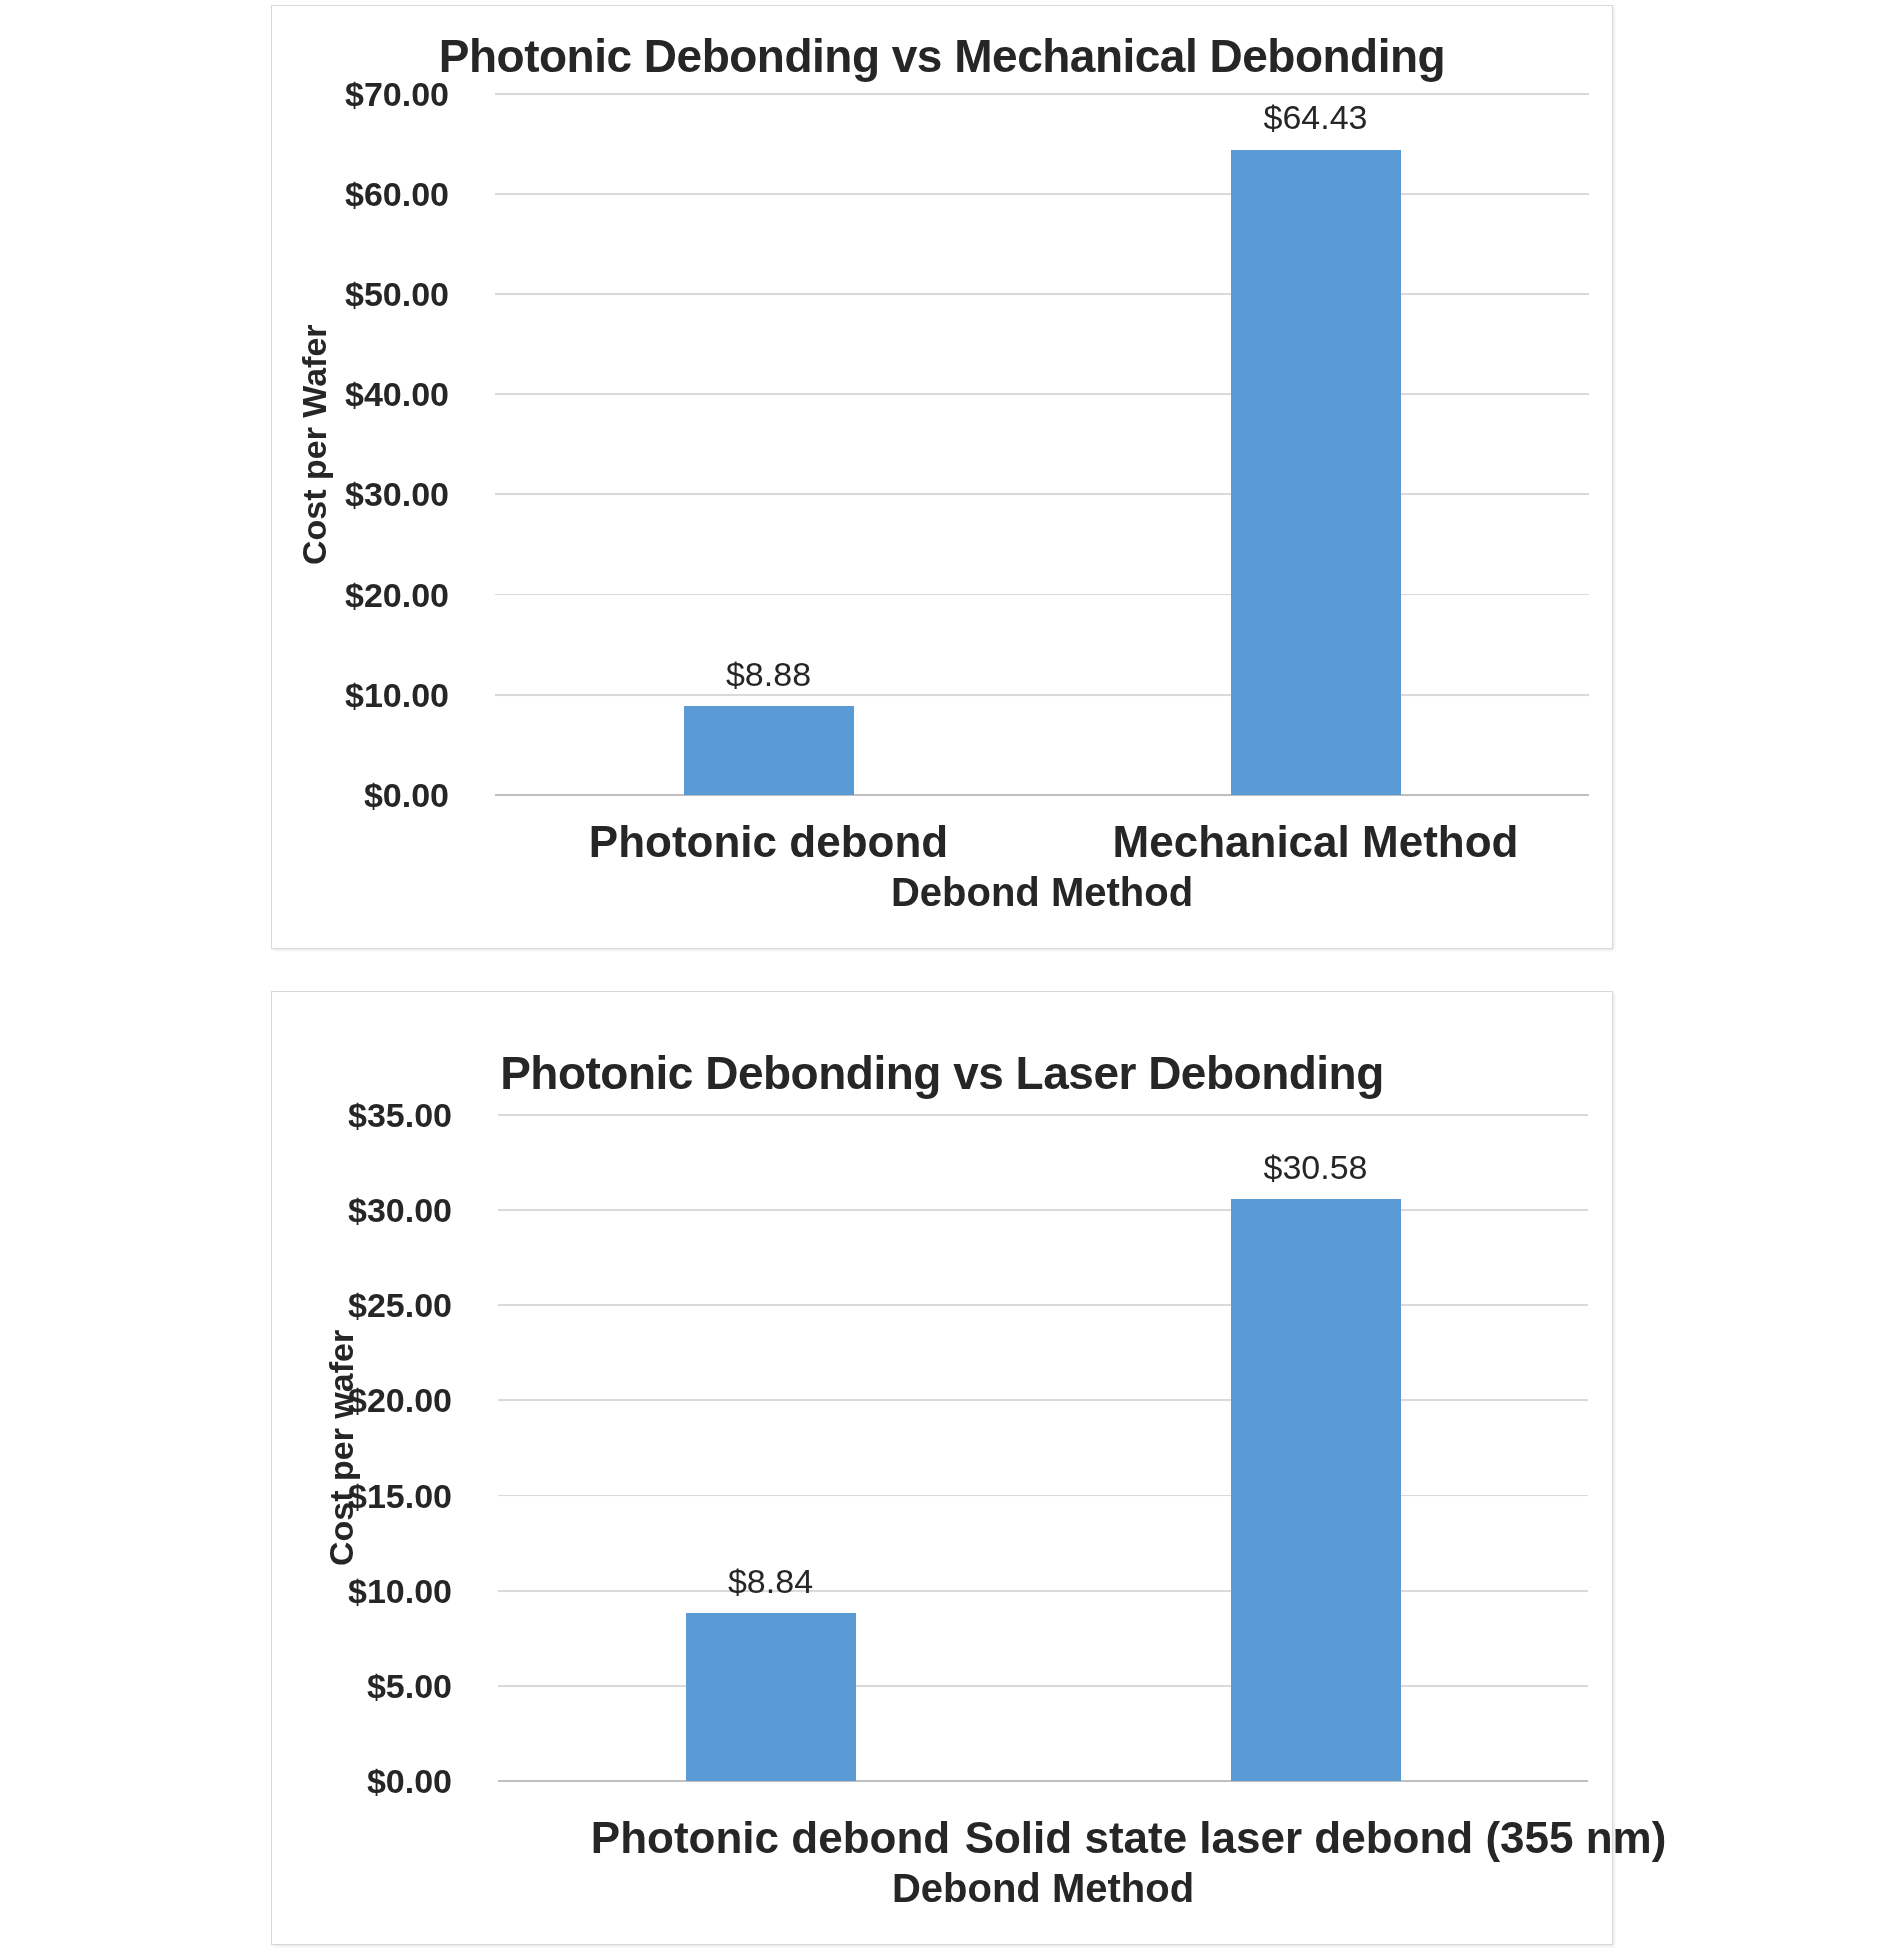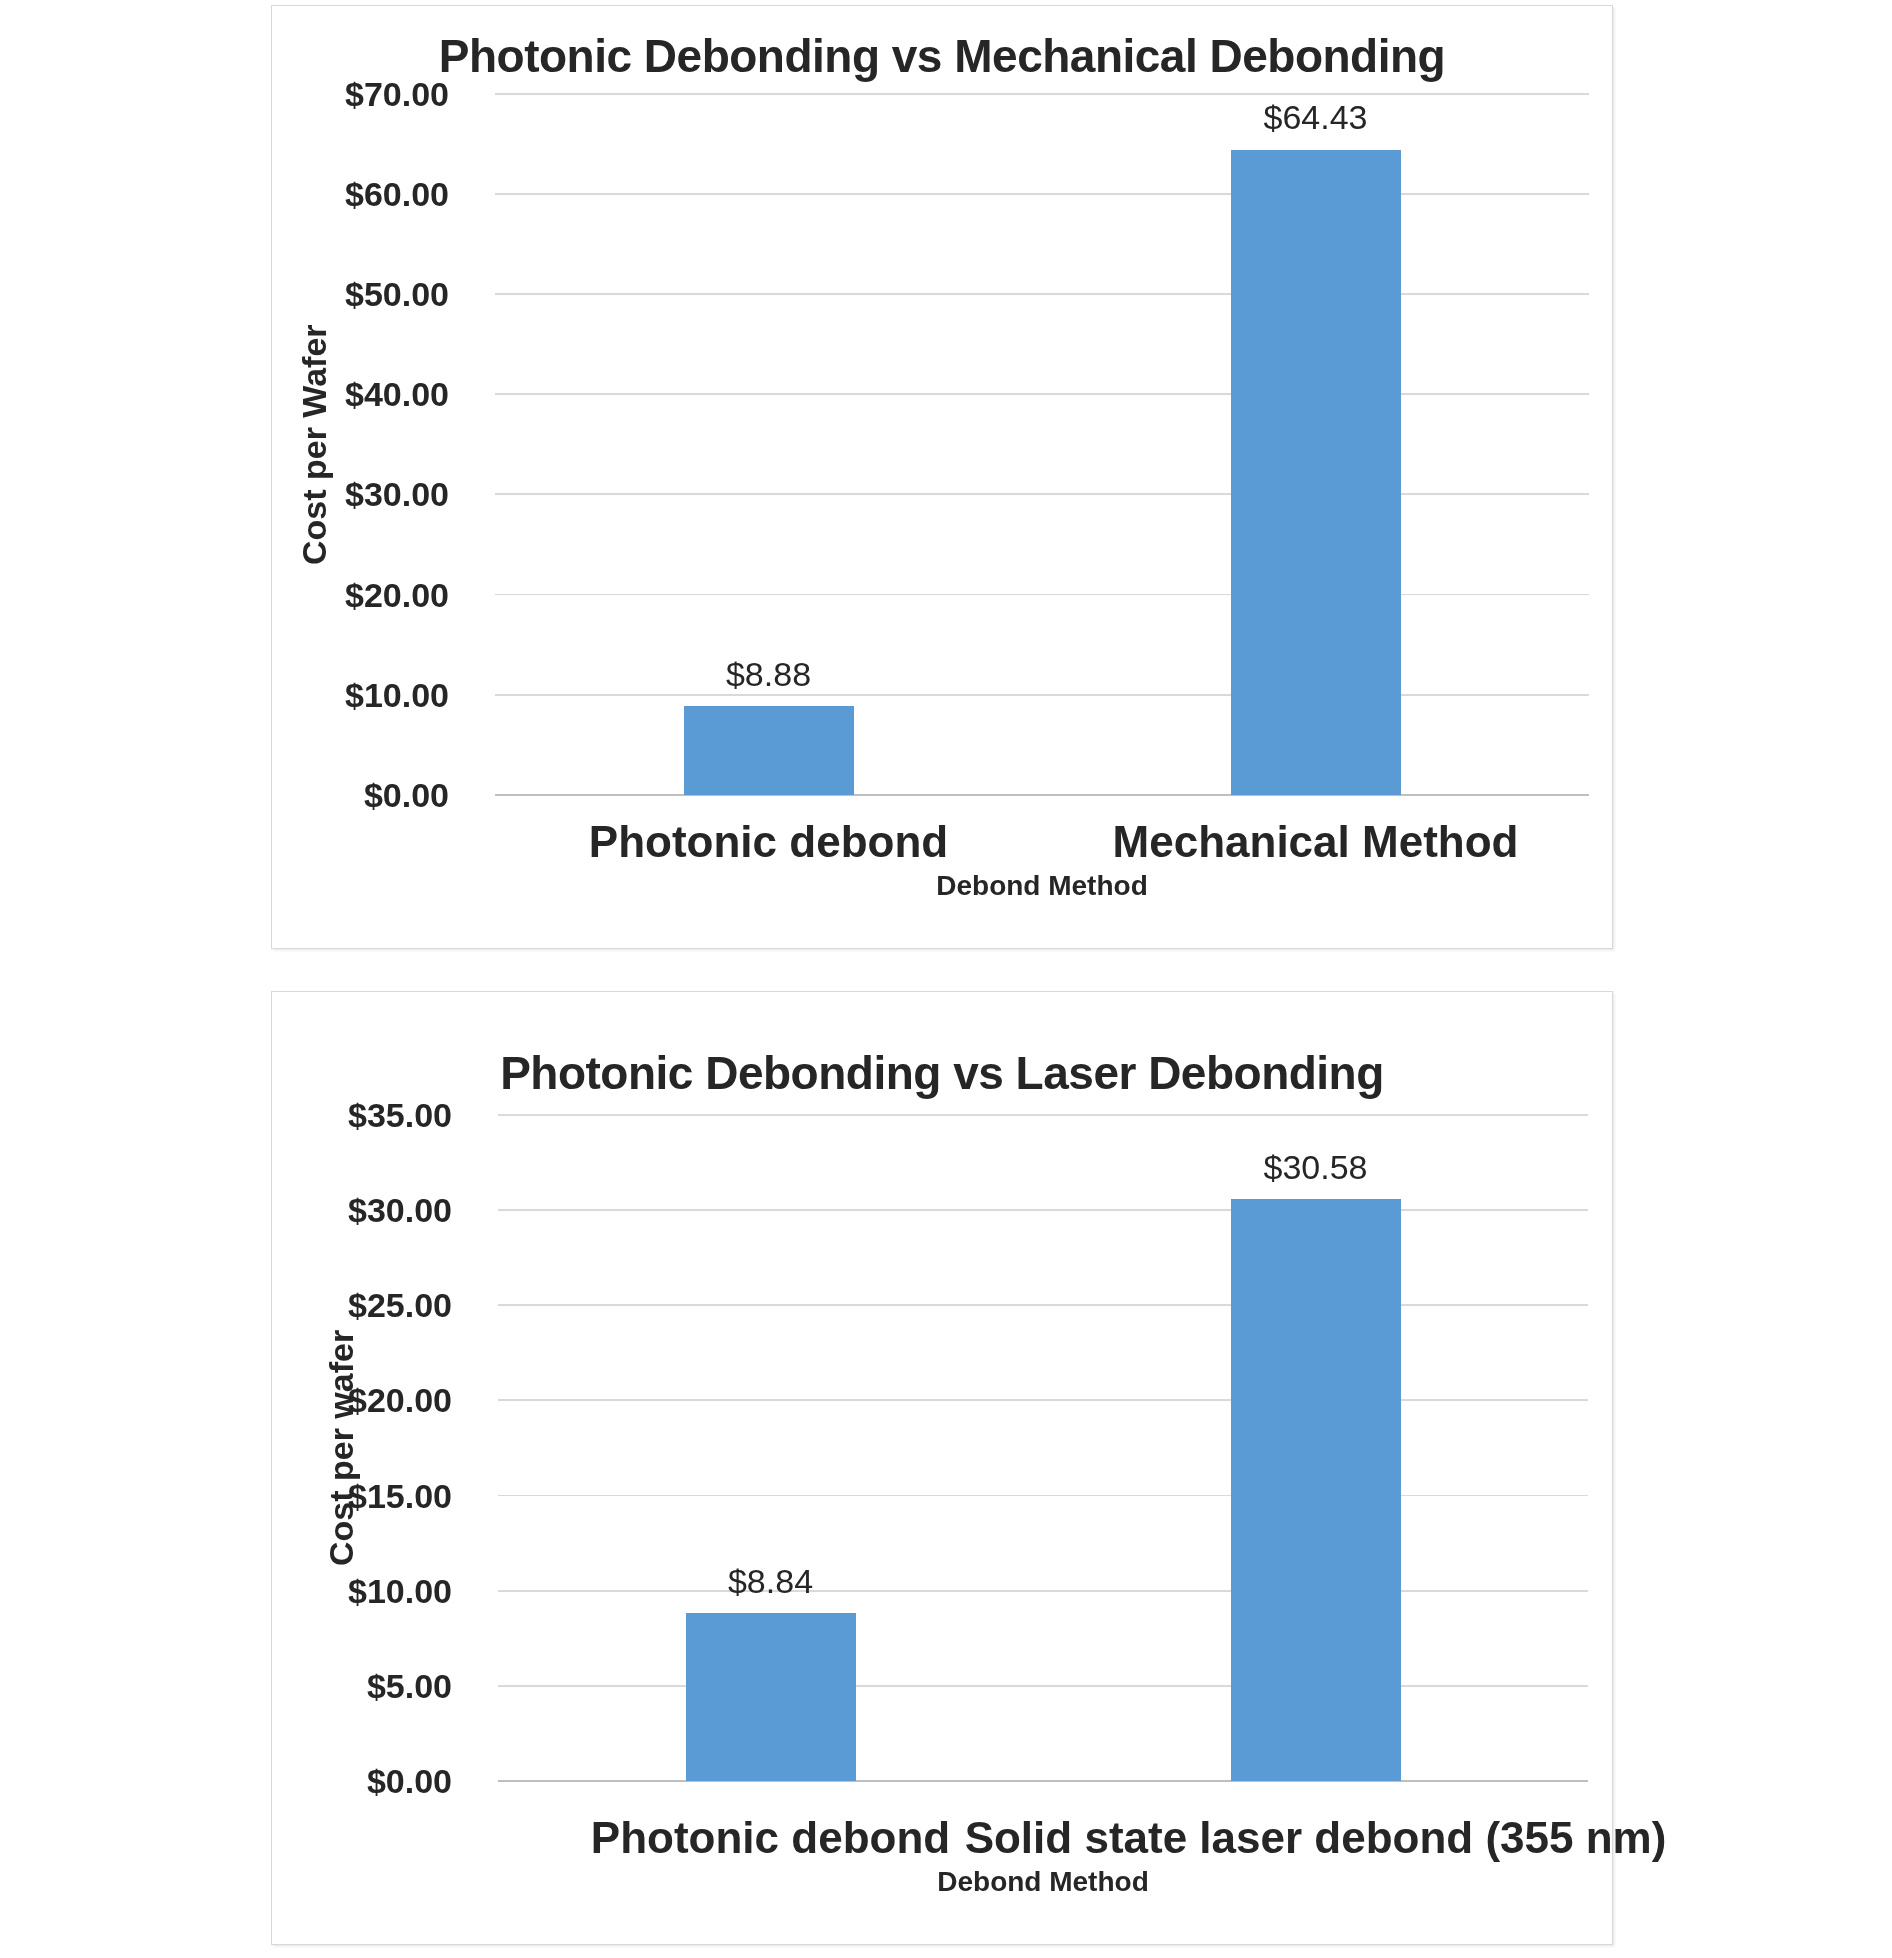--- a/index.html
+++ b/index.html
@@ -62,21 +62,21 @@
     white-space:nowrap;
   }
   .x-cats{position:absolute;height:44px;}
   .cat-label{
     position:absolute;transform:translateX(-50%);
     font-size:44px;font-weight:700;color:var(--label-text,#262626);
     white-space:nowrap;line-height:1;
   }
   .x-title{
     position:absolute;text-align:center;
-    font-size:28px;font-weight:700;color:var(--label-text,#262626);
+    font-size:40px;font-weight:700;color:var(--label-text,#262626);
     white-space:nowrap;line-height:1;
   }
 </style>
 </head>
 <body>
 
 <div class="canvas" id="canvas" style="--bar-fill: #5b9bd5; --gridline: #d9d9d9; --axis-line: #bfbfbf; --panel-border: #d8d8d8; --title-text: #262626; --label-text: #262626;">
 
   <section class="chart-panel panel-1">
     <h2 class="chart-title" style="top:23px;margin:0;">Photonic Debonding vs Mechanical Debonding</h2>

